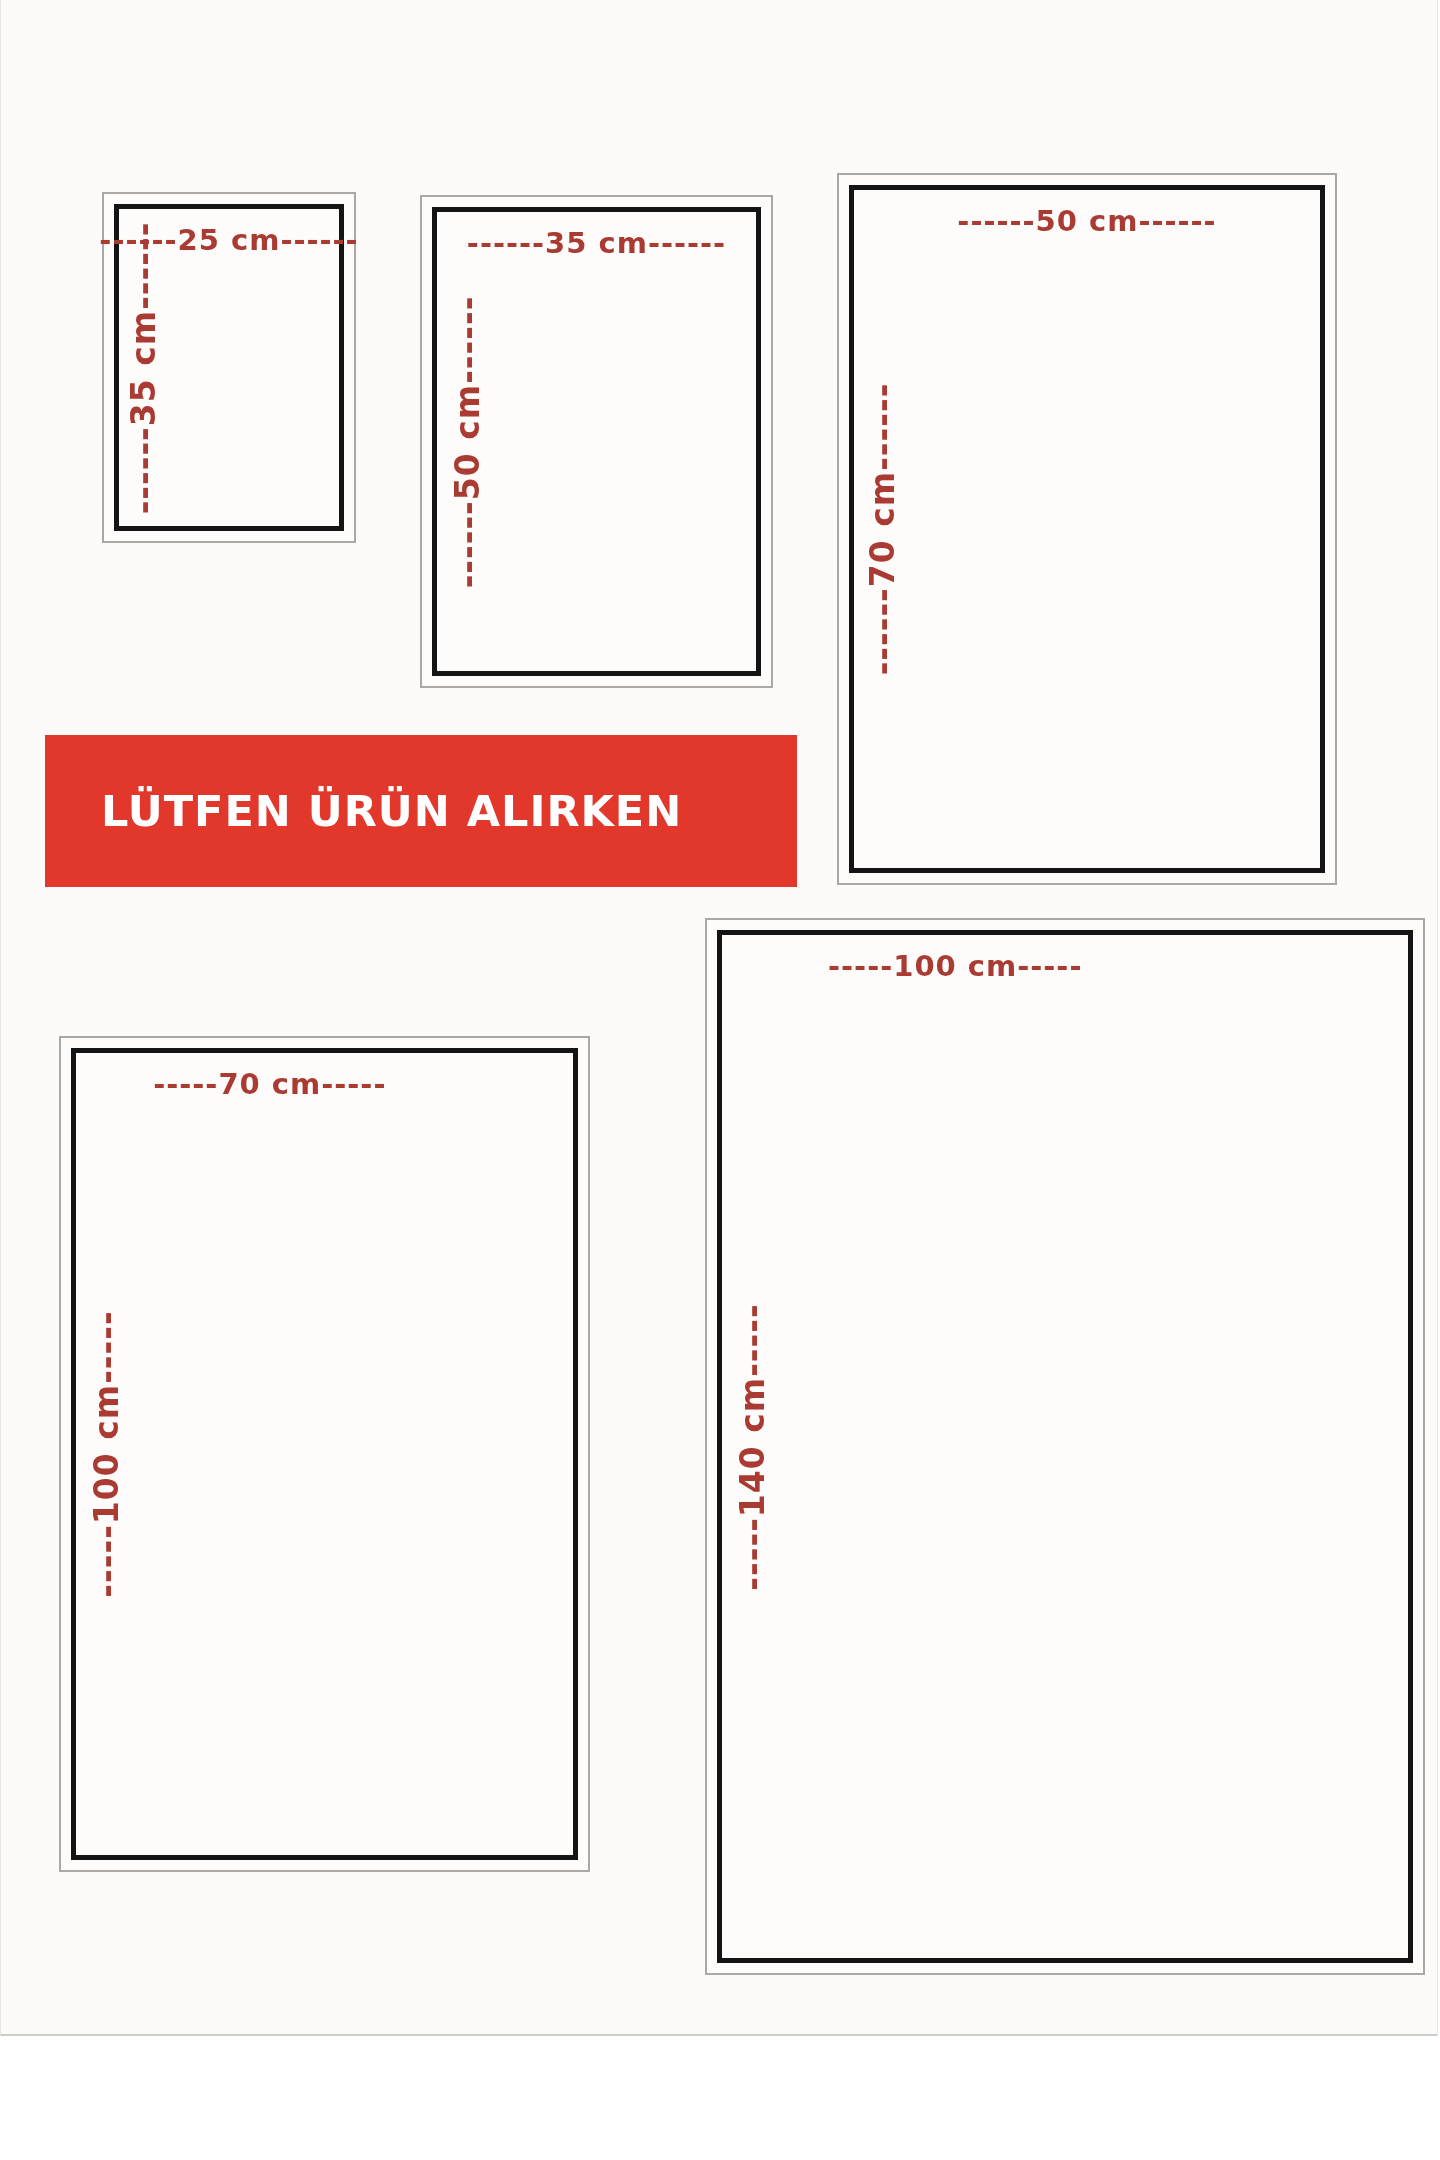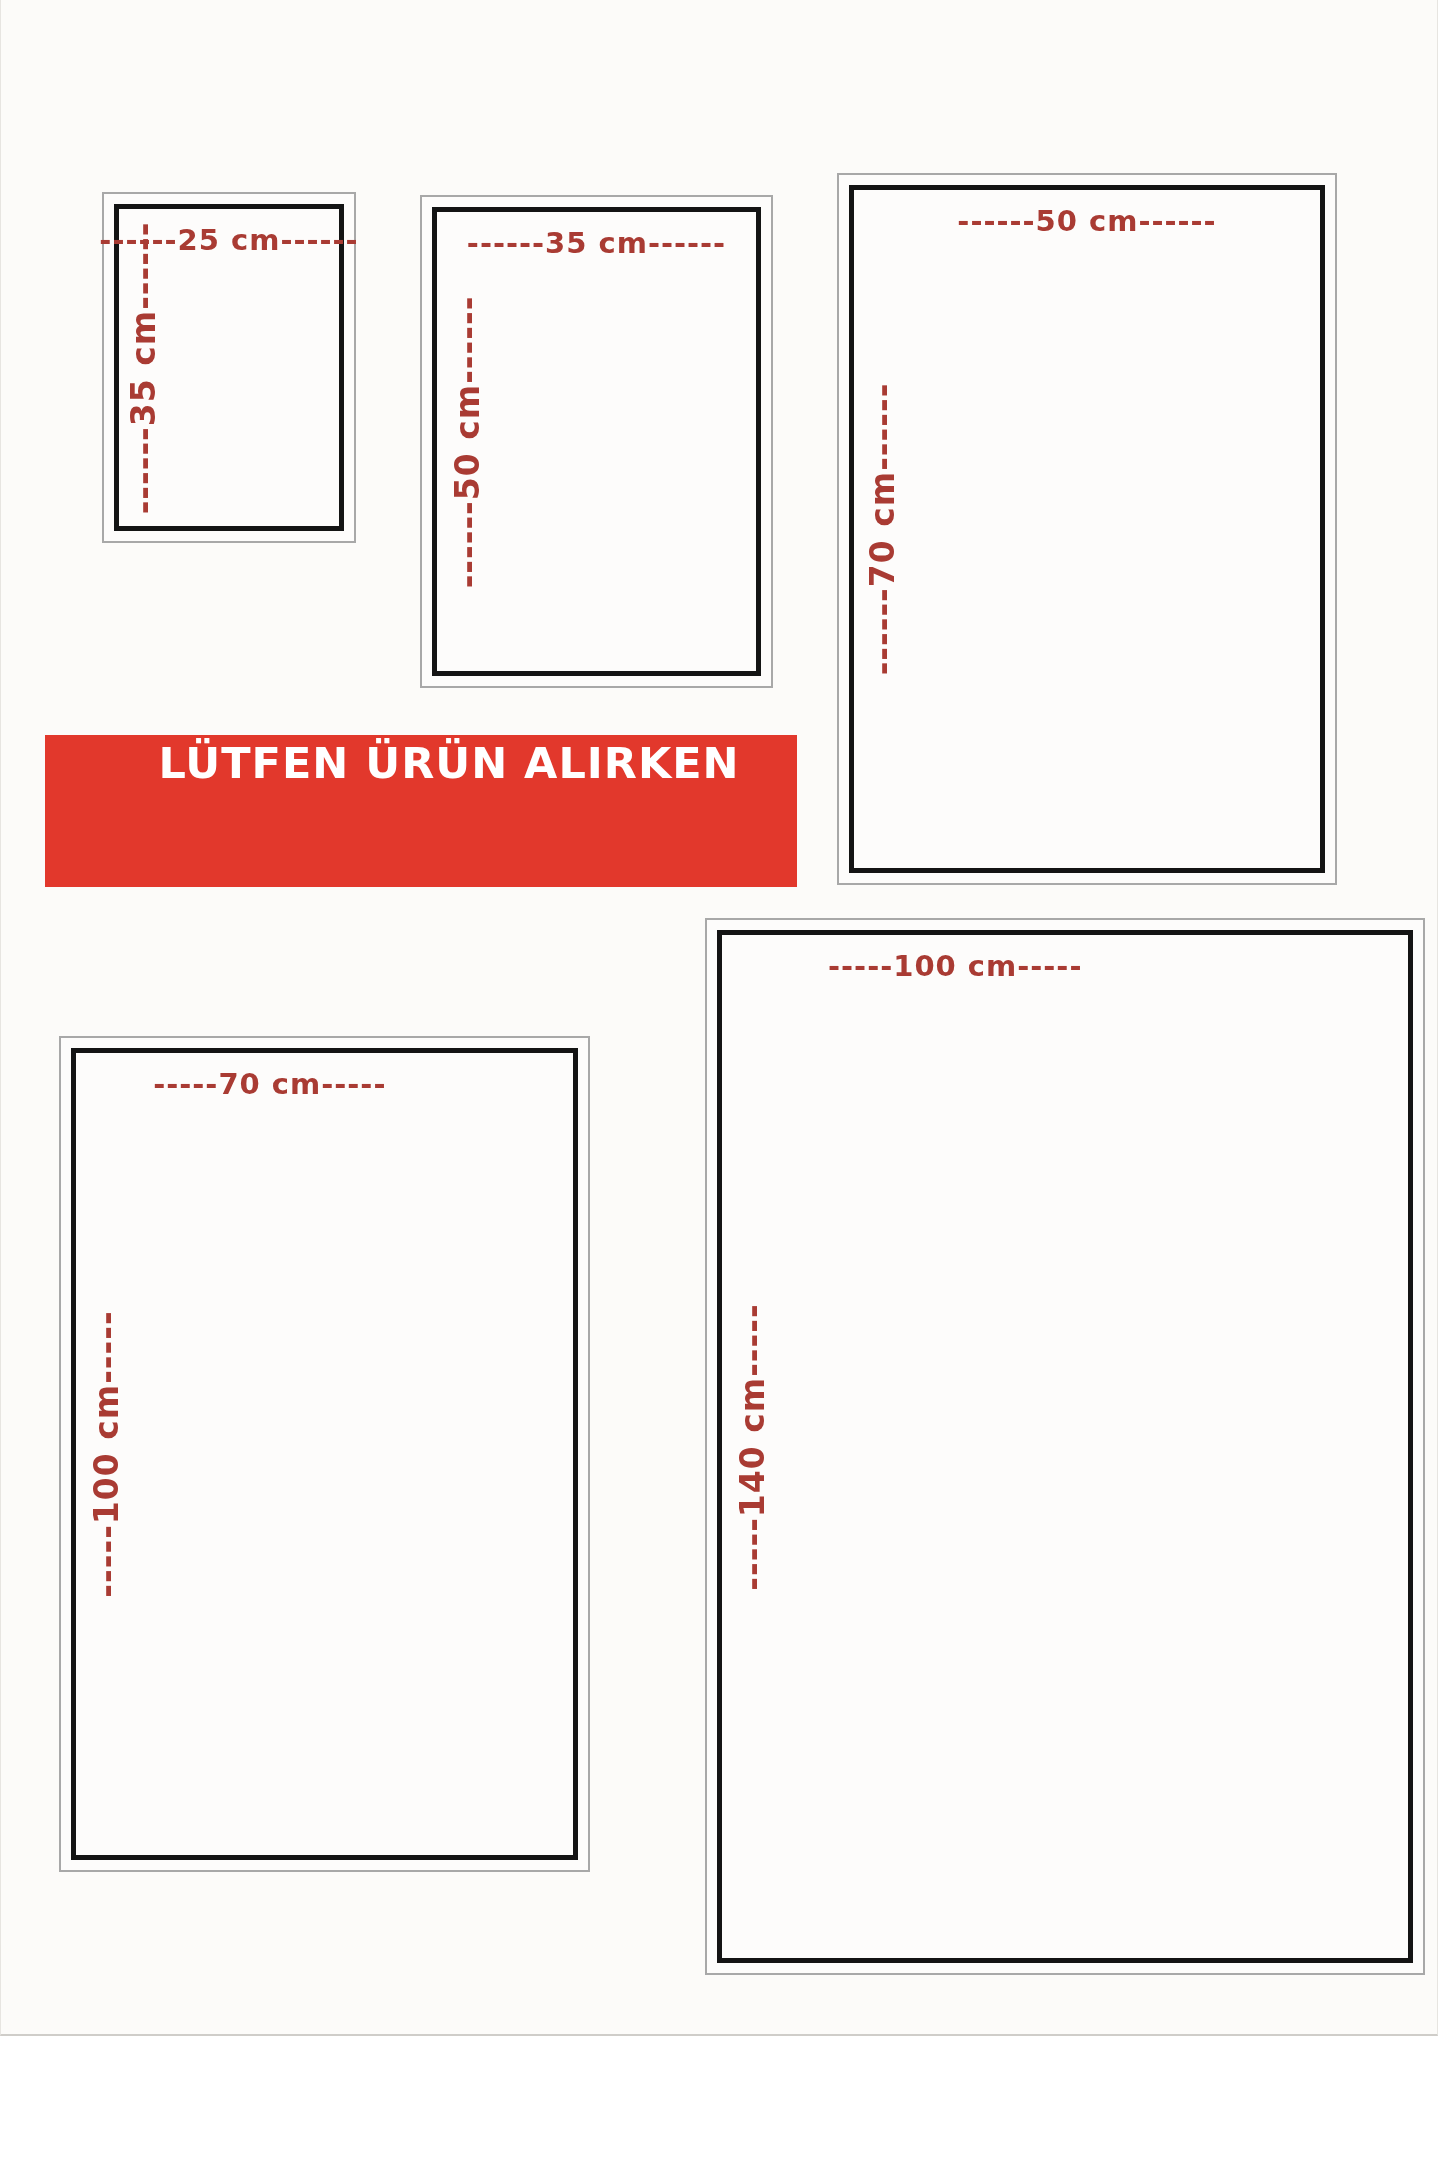--- a/index.html
+++ b/index.html
@@ -74,21 +74,21 @@
   
   .banner {
     position: absolute;
     left: 45px;
     top: 735px;
     width: 752px;
     height: 152px;
     background: #e2382c;
     color: #ffffff;
     display: flex;
-    flex-direction: row;
+    flex-direction: column;
     justify-content: center;
     padding-left: 56px;
     box-sizing: border-box;
   }
   .banner span {
     font-weight: bold;
     font-size: 43px;
     line-height: 56px;
     letter-spacing: 1px;
     white-space: nowrap;

